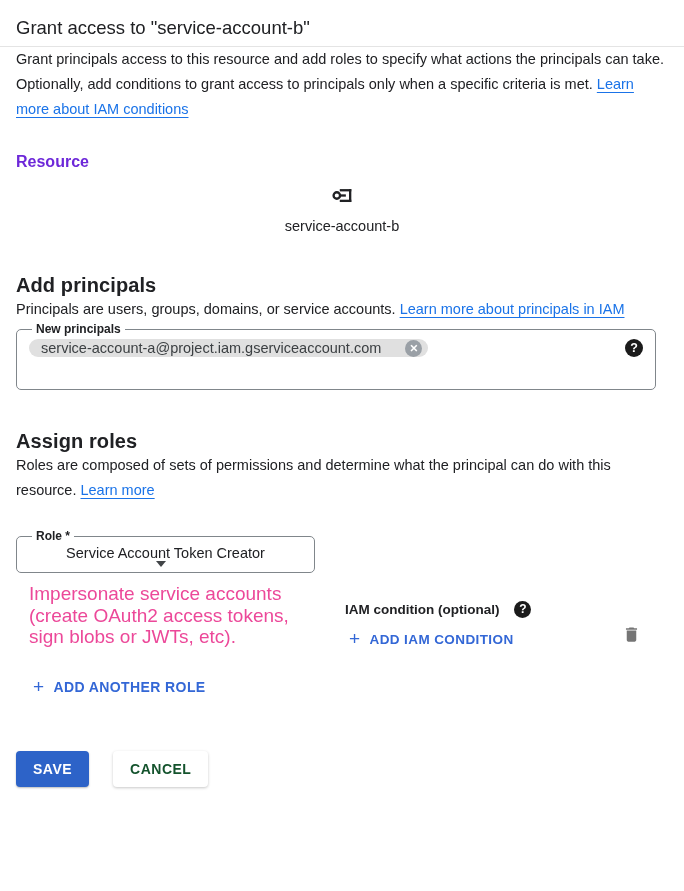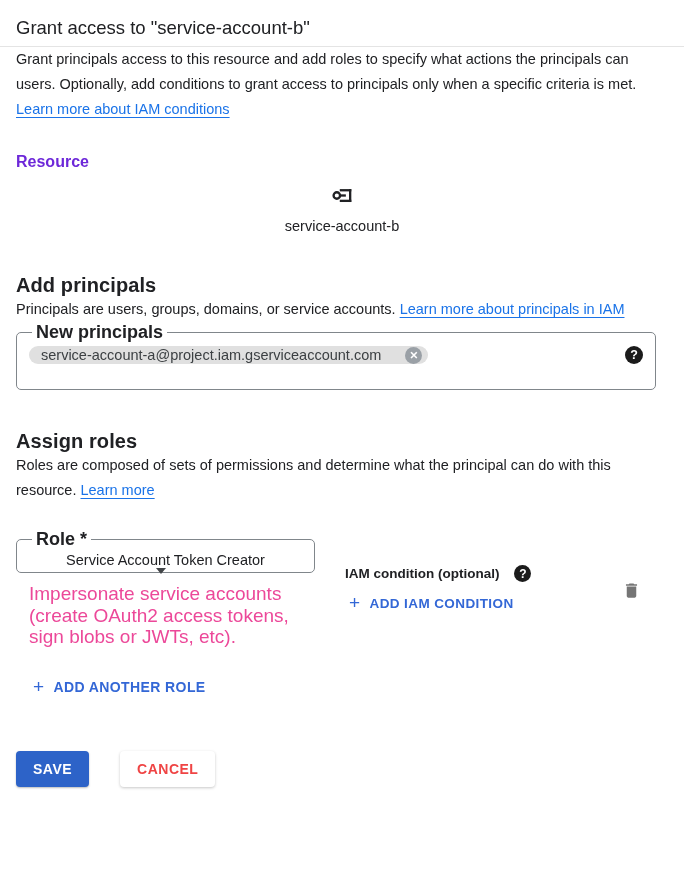--- a/index.html
+++ b/index.html
@@ -25,21 +25,21 @@
   .resource-row { margin-top: 14px; display: flex; align-items: center; gap: 9px; font-size: 14.5px; flex-direction: column; }
 
   h2.section-heading { margin: 40px 0 0; font-size: 20px; font-weight: 700; color: #202124; letter-spacing: .1px; }
   .section-desc { margin-top: 13px; }
 
   fieldset.outlined-field {
     border: 1px solid #80868b; border-radius: 5px;
     margin: 0; padding: 0 12px;
   }
   fieldset.outlined-field legend {
-    font-size: 18px; font-weight: 700; color: #202124;
+    font-size: 12px; font-weight: 700; color: #202124;
     padding: 0 4px; margin-left: 3px;
   }
   .principals-field { margin-top: 23px; width: 640px; height: 68px; }
   .field-row { display: flex; align-items: center; justify-content: space-between; margin-top: 3px; }
 
   .chip {
     display: inline-flex; align-items: center; gap: 24px;
     background: #e0e0e0; border-radius: 14px; height: 18px;
     padding: 0 6px 0 12px; font-size: 14.5px; color: #3c4043;
     max-width: 560px; cursor: default;
@@ -52,21 +52,21 @@
     cursor: pointer; flex: none;
   }
   .help-icon {
     width: 18px; height: 18px; border-radius: 50%;
     background: #1b1b1b; color: #ffffff;
     font-size: 12.5px; font-weight: 700; line-height: 1;
     display: flex; align-items: center; justify-content: center;
     cursor: pointer; flex: none;
   }
 
-  .role-row { display: flex; align-items: center; margin-top: 26px; }
+  .role-row { display: flex; align-items: flex-end; margin-top: 26px; }
   .role-col { width: 299px; flex: none; }
   .role-field { width: 299px; height: 44px; cursor: pointer; }
   .role-value-row { display: flex; align-items: center; justify-content: space-between; margin-top: 2px; font-size: 14.5px; color: #202124; flex-direction: column; }
   .caret-down { width: 0; height: 0; border-left: 5px solid transparent; border-right: 5px solid transparent; border-top: 6px solid #424548; margin-right: 9px; }
   .role-help { margin: 10px 0 0; padding-left: 13px; width: 292px; font-size: 19px; line-height: 21.5px; color: #ec4899; }
 
   .condition-col { margin-left: 30px; padding-top: 1px; }
   .condition-label-row { display: flex; align-items: center; gap: 15px; font-size: 13.5px; font-weight: 700; color: #202124; }
   .condition-label-row .help-icon { width: 17px; height: 17px; font-size: 12px; }
   .text-button {
@@ -75,47 +75,47 @@
     letter-spacing: .4px; cursor: pointer; user-select: none;
   }
   .add-condition-btn { margin-top: 13px; margin-left: 4px; }
   .plus-glyph { font-size: 19px; font-weight: 500; line-height: 1; margin-top: -2px; }
 
   .trash-col { margin-left: auto; margin-right: 27px; padding-top: 8px; }
   .trash-btn { cursor: pointer; background: none; border: none; padding: 0; line-height: 0; }
 
   .add-role-btn { margin-top: 31px; margin-left: 17px; font-size: 14px; }
 
-  .actions { margin-top: 55px; display: flex; align-items: center; gap: 31px; }
+  .actions { margin-top: 55px; display: flex; align-items: center; gap: 24px; }
   .btn {
     height: 36px; border-radius: 4px; font-family: "Liberation Sans", sans-serif;
     font-size: 14px; font-weight: 700; letter-spacing: .5px;
     padding: 0 17px; cursor: pointer;
   }
   .btn-primary {
     background: #2d63c8; color: #ffffff; border: none;
     box-shadow: 0 1px 2px rgba(60,64,67,.35);
   }
   .btn-secondary {
-    background: #ffffff; color: #ef4444; border: none;
+    background: #ffffff; color: #14532d; border: none;
     box-shadow: 0 1px 3px rgba(0,0,0,.22);
   }
   .sa-icon, .trash-icon { flex: none; }
 </style>
 </head>
 <body>
 
 <div class="title-bar">
   <div class="dialog-title">Grant access to "service-account-b"</div>
 </div>
 <div class="divider"></div>
 
 <div class="content">
 
-  <p class="body-text intro"><span>Grant principals access to this resource and add roles to specify what actions the principals can users. Optionally, add conditions to grant access to principals only when a specific criteria is met. </span><a class="inline-link">Learn more about IAM conditions</a></p>
+  <p class="body-text intro"><span>Grant principals access to this resource and add roles to specify what actions the principals can take. Optionally, add conditions to grant access to principals only when a specific criteria is met. </span><a class="inline-link">Learn more about IAM conditions</a></p>
 
   <h3 class="sub-heading">Resource</h3>
   <div class="resource-row">
     <span class="sa-icon">
       <svg width="21" height="21" viewBox="0 0 20 20">
         <g fill="#202124">
           <circle cx="4.6" cy="10" r="3.1" fill="none" stroke="#202124" stroke-width="2.2"></circle>
           <rect x="6.6" y="8.9" width="6.6" height="2.2"></rect>
           <rect x="7.4" y="3.9" width="11" height="2.2"></rect>
           <rect x="16.2" y="3.9" width="2.2" height="12.3"></rect>

